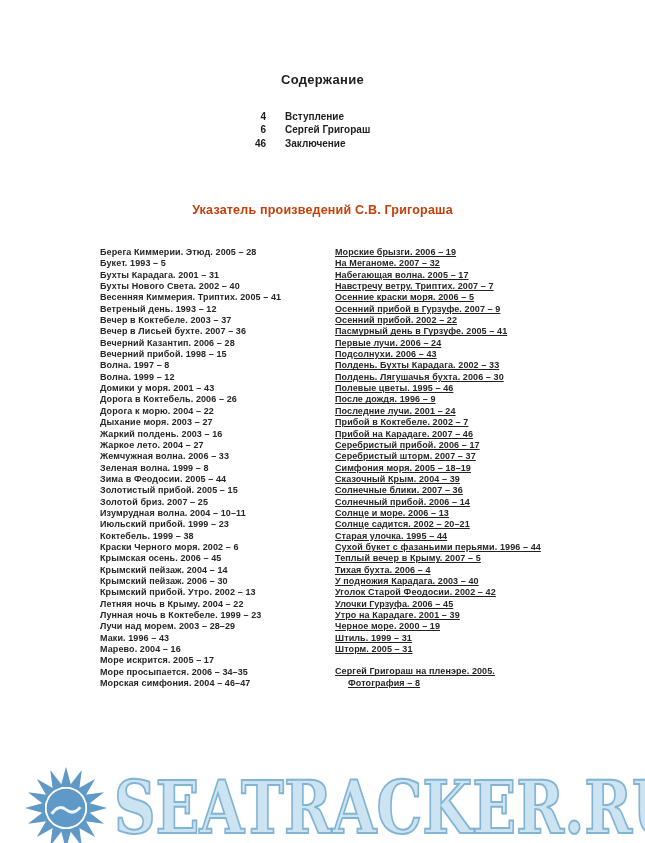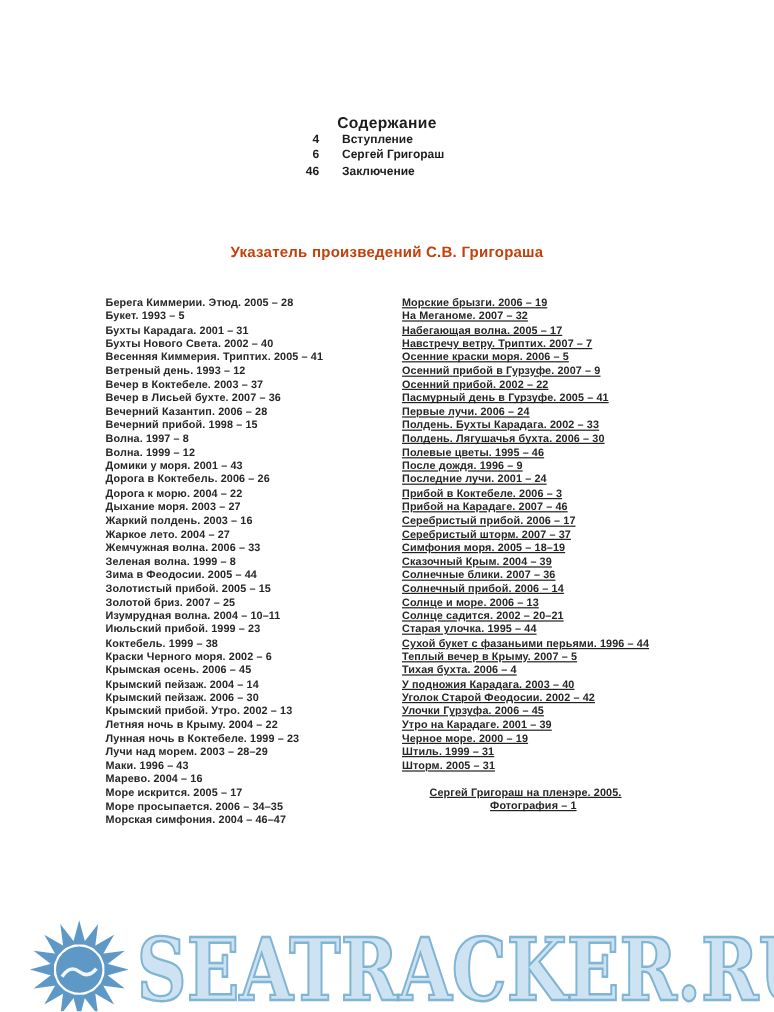--- a/index.html
+++ b/index.html
@@ -19,21 +19,20 @@
   .contents-title {
     position: absolute;
     top: 72px;
     left: 0;
     width: 100%;
     text-align: center;
     font-size: 13px;
     font-weight: 700;
     letter-spacing: 0.3px;
     color: #1d1d1d;
-    margin-top: 23px;
   }
 
   .toc {
     position: absolute;
     top: 110px;
     left: 240px;
   }
   .toc-row {
     display: flex;
     align-items: baseline;
@@ -57,33 +56,33 @@
     font-size: 12.5px;
     font-weight: 700;
     letter-spacing: 0.2px;
     color: #c2410c;
   }
 
   .col {
     position: absolute;
     top: 247px;
   }
-  .col-left  { left: 88px; }
+  .col-left  { left: 100px; }
   .col-right { left: 335px; text-decoration: underline; }
 
   .entry {
     font-size: 9px;
     font-weight: 700;
     line-height: 11.35px;
     letter-spacing: 0.1px;
     white-space: nowrap;
     color: #262626;
   }
 
-  .note { margin-top: 11px; text-align: center; }
+  .note { margin-top: 11px; }
   .note-indent { padding-left: 13px; }
 
   .watermark {
     position: absolute;
     top: 769px;
     left: 24px;
     right: 0;
     height: 78px;
     display: flex;
     align-items: center;
@@ -179,26 +178,27 @@
 
     <div class="entry">Морские брызги. 2006 – 19</div>
         <div class="entry">На Меганоме. 2007 – 32</div>
         <div class="entry">Набегающая волна. 2005 – 17</div>
         <div class="entry">Навстречу ветру. Триптих. 2007 – 7</div>
         <div class="entry">Осенние краски моря. 2006 – 5</div>
         <div class="entry">Осенний прибой в Гурзуфе. 2007 – 9</div>
         <div class="entry">Осенний прибой. 2002 – 22</div>
         <div class="entry">Пасмурный день в Гурзуфе. 2005 – 41</div>
         <div class="entry">Первые лучи. 2006 – 24</div>
+        <div class="entry">Подсолнухи. 2006 – 43</div>
         <div class="entry">Полдень. Бухты Карадага. 2002 – 33</div>
         <div class="entry">Полдень. Лягушачья бухта. 2006 – 30</div>
         <div class="entry">Полевые цветы. 1995 – 46</div>
         <div class="entry">После дождя. 1996 – 9</div>
         <div class="entry">Последние лучи. 2001 – 24</div>
-        <div class="entry">Прибой в Коктебеле. 2006 – 3</div>
+        <div class="entry">Прибой в Коктебеле. 2002 – 7</div>
         <div class="entry">Прибой на Карадаге. 2007 – 46</div>
         <div class="entry">Серебристый прибой. 2006 – 17</div>
         <div class="entry">Серебристый шторм. 2007 – 37</div>
         <div class="entry">Симфония моря. 2005 – 18–19</div>
         <div class="entry">Сказочный Крым. 2004 – 39</div>
         <div class="entry">Солнечные блики. 2007 – 36</div>
         <div class="entry">Солнечный прибой. 2006 – 14</div>
         <div class="entry">Солнце и море. 2006 – 13</div>
         <div class="entry">Солнце садится. 2002 – 20–21</div>
         <div class="entry">Старая улочка. 1995 – 44</div>
@@ -208,21 +208,21 @@
         <div class="entry">У подножия Карадага. 2003 – 40</div>
         <div class="entry">Уголок Старой Феодосии. 2002 – 42</div>
         <div class="entry">Улочки Гурзуфа. 2006 – 45</div>
         <div class="entry">Утро на Карадаге. 2001 – 39</div>
         <div class="entry">Черное море. 2000 – 19</div>
         <div class="entry">Штиль. 1999 – 31</div>
         <div class="entry">Шторм. 2005 – 31</div>
       </div>
     <div class="note">
       <div class="entry">Сергей Григораш на пленэре. 2005.</div>
-      <div class="entry note-indent">Фотография – 1</div>
+      <div class="entry note-indent">Фотография – 8</div>
     </div>
   </div>
 
   <div class="watermark">
     <svg class="wm-sun" width="84" height="84" viewBox="0 0 100 100" aria-hidden="true">
       <defs>
         <polygon id="ray" points="50,1 43.5,25 56.5,25"></polygon>
       </defs>
       <g fill="#3e84bb" opacity="0.92">
         <use href="#ray"></use>

